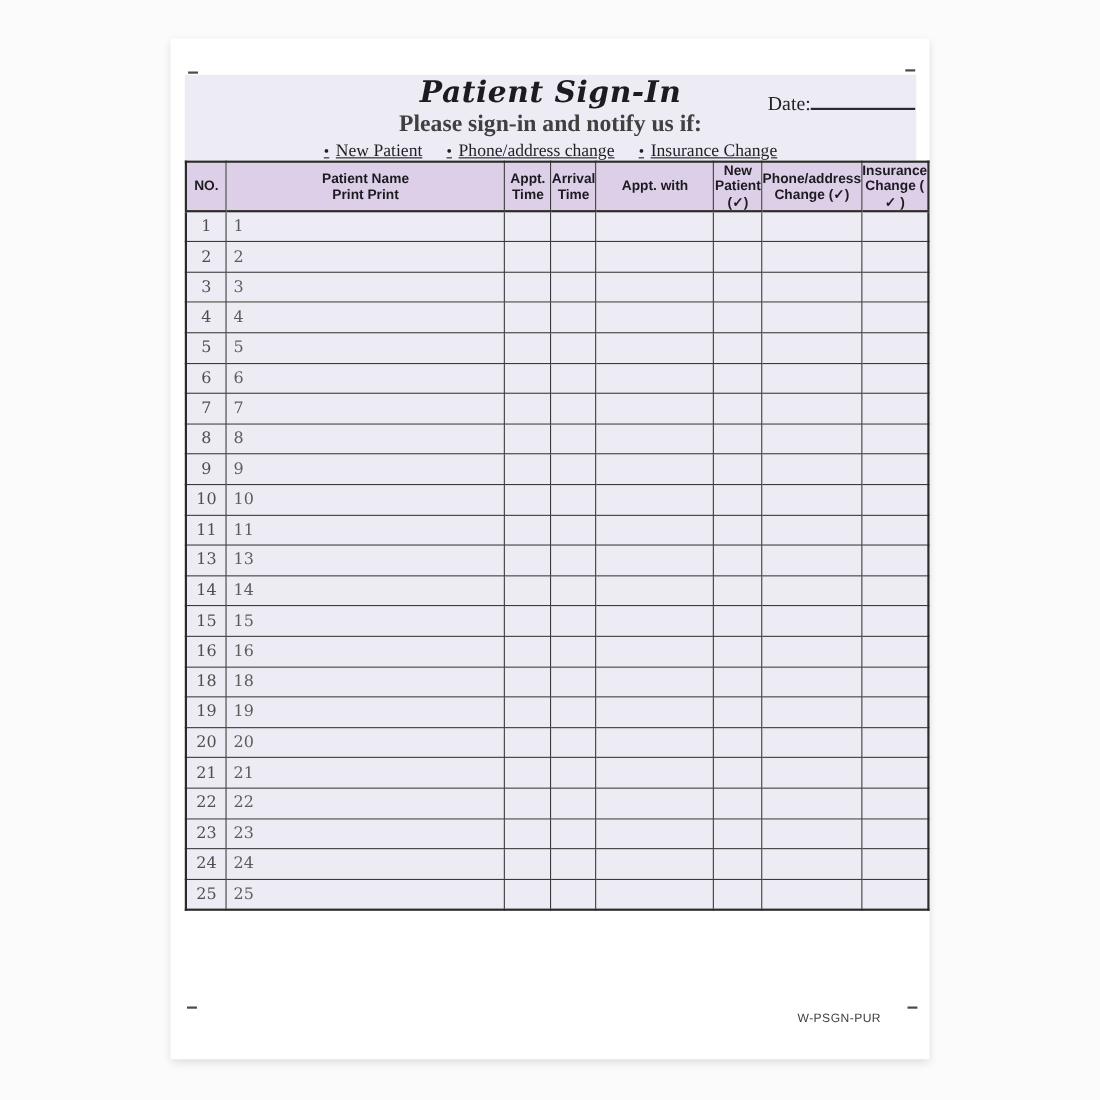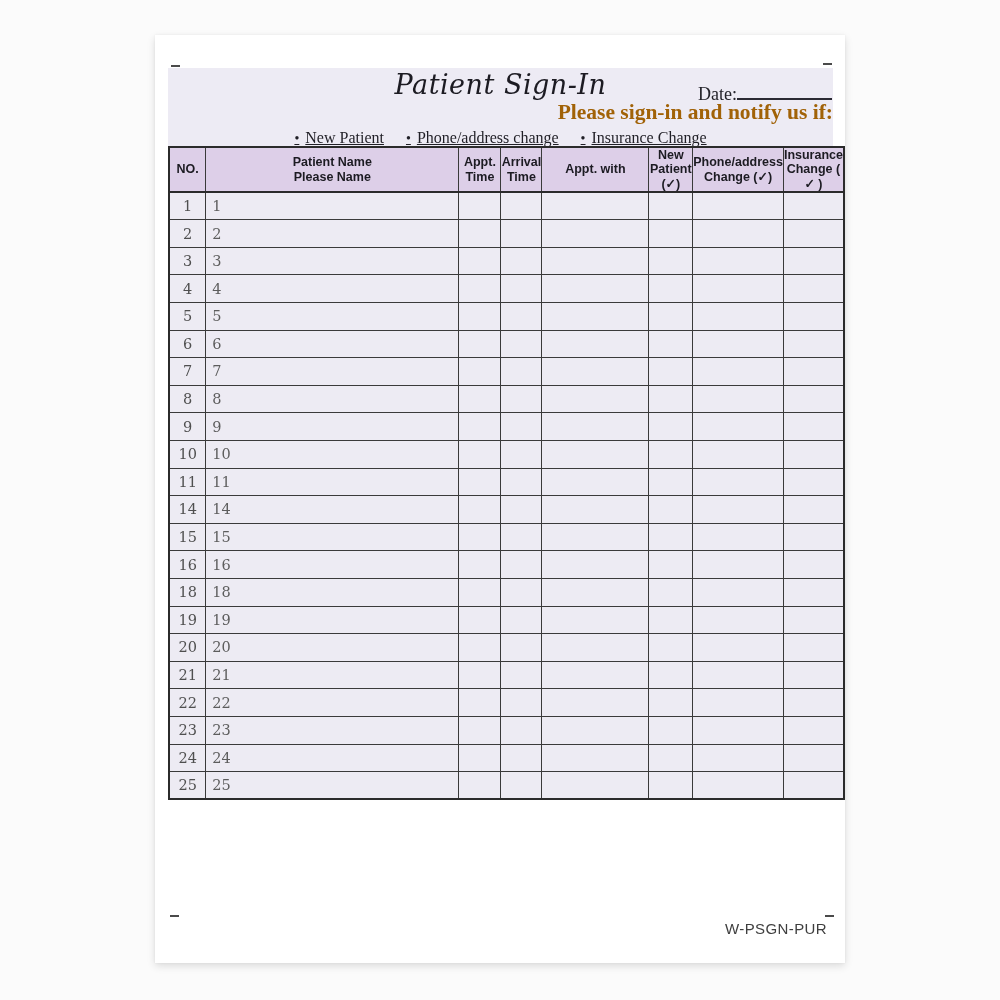--- a/index.html
+++ b/index.html
@@ -25,37 +25,37 @@
 
   
   .band {
     position:absolute; left:13px; top:33px; width:665px; height:78px;
     background:#edebf4;
   }
   .form-title {
     position:absolute; top:1px; left:0; width:100%;
     text-align:center;
     font-family:"DejaVu Serif","Liberation Serif",serif;
-    font-style:italic; font-weight:normal;
+    font-style:italic; font-weight:bold;
     font-size:27px; color:#1c1b22; letter-spacing:0.5px;
   }
   .date-row {
     position:absolute; top:16px; right:1px;
     font-family:"Liberation Serif",serif;
     font-size:18px; color:#24232a; white-space:nowrap;
   }
   .date-line {
     display:inline-block; width:95px; border-bottom:2px solid #2b2a33;
     height:13px; vertical-align:baseline;
   }
   .form-subtitle {
     position:absolute; top:32px; left:0; width:100%;
-    text-align:right;
+    text-align:center;
     font-family:"Liberation Serif",serif; font-weight:bold;
-    font-size:21.5px; color:#a16207;
+    font-size:21.5px; color:#404040;
   }
   .bullet-row {
     position:absolute; top:61px; left:0; width:100%;
     text-align:center; white-space:nowrap;
     font-family:"Liberation Serif",serif;
     font-size:16px; color:#201f26;text-decoration:underline;
   }
   .bullet-item { margin:0 11px; }
   .bullet-item .dot { margin-right:6px; font-size:14px; }
 
@@ -98,21 +98,21 @@
   }
   .cell-name { text-align:left; }
   .stub {
     font-family:"DejaVu Serif",serif;
     font-size:14.5px; color:#5d5d5d;
     padding-left:6px;
   }
   .footer-code {
     position:absolute; left:570px; top:885px;
     font-family:"Liberation Sans",sans-serif;
-    font-size:15px; color:#3f3f3f; letter-spacing:0.4px;
+    font-size:11px; color:#3f3f3f; letter-spacing:0.4px;
   }
 </style>
 </head>
 <body>
 
 <div class="page">
 
   <div class="crop-dash dash-tl"></div>
   <div class="crop-dash dash-tr"></div>
   <div class="crop-dash dash-bl"></div>
@@ -128,21 +128,21 @@
   </div>
 
   <table class="signin">
     <thead>
       <tr id="header-row">
           <th class="col-no">
             <div>NO.</div>
           </th>
           <th class="col-name">
             <div>Patient Name</div>
-            <div>Please Name</div>
+            <div>Print Print</div>
           </th>
           <th class="col-appt_time">
             <div>Appt.</div>
             <div>Time</div>
           </th>
           <th class="col-arrival_time">
             <div>Arrival</div>
             <div>Time</div>
           </th>
           <th class="col-appt_with">
@@ -268,20 +268,30 @@
           <td class="cell-no">11</td>
           <td class="cell-name"><span class="stub">11</span></td>
           <td class="cell-appt_time"></td>
           <td class="cell-arrival_time"></td>
           <td class="cell-appt_with"></td>
           <td class="cell-new_patient"></td>
           <td class="cell-phone_change"></td>
           <td class="cell-insurance_change"></td>
         </tr>
         <tr>
+          <td class="cell-no">13</td>
+          <td class="cell-name"><span class="stub">13</span></td>
+          <td class="cell-appt_time"></td>
+          <td class="cell-arrival_time"></td>
+          <td class="cell-appt_with"></td>
+          <td class="cell-new_patient"></td>
+          <td class="cell-phone_change"></td>
+          <td class="cell-insurance_change"></td>
+        </tr>
+        <tr>
           <td class="cell-no">14</td>
           <td class="cell-name"><span class="stub">14</span></td>
           <td class="cell-appt_time"></td>
           <td class="cell-arrival_time"></td>
           <td class="cell-appt_with"></td>
           <td class="cell-new_patient"></td>
           <td class="cell-phone_change"></td>
           <td class="cell-insurance_change"></td>
         </tr>
         <tr>

